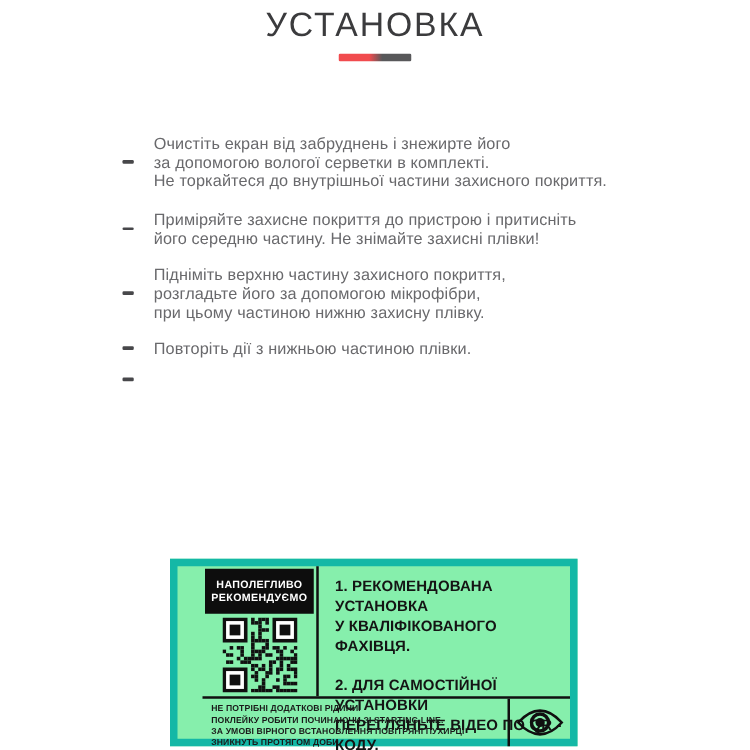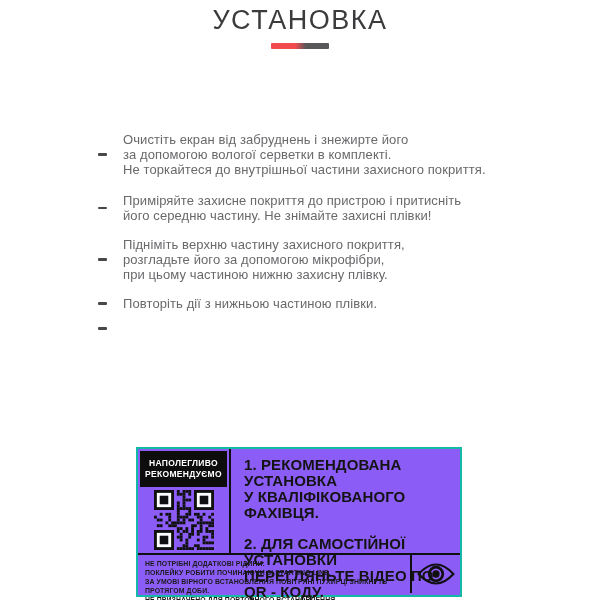--- a/index.html
+++ b/index.html
@@ -12,51 +12,51 @@
   .title {
     margin-top:5px; text-align:center;
     font-size:27px; font-weight:normal; letter-spacing:1.5px;
     color:#3b3b3d;
   }
   .divider {
     width:58px; height:6px; margin:7px auto 0 auto;
     background:linear-gradient(90deg,#f14b4e 0%, #f14b4e 42%, #58585a 60%, #58585a 100%);
     border-radius:1px;
   }
-  ul.steps { list-style:none; margin-top:83px; }
+  ul.steps { list-style:none; margin-top:58px; }
   ul.steps li { display:flex; align-items:center; }
   ul.steps li + li { margin-top:16px; }
   li.m-sm + li { margin-top:14px !important; }
   .dash {
     flex:0 0 auto; width:9px; height:2.6px; margin-left:98px;
     background:#47474a; border-radius:1px;
   }
   .step-text {
     margin-left:16px; font-size:13px; line-height:15px;
     color:#69696c; letter-spacing:0.1px; white-space:pre-line;
   }
   .recommend-box {
     position:absolute; left:136px; top:447px; width:326px; height:150px;
-    border:2px solid #14b8a6; background:#8b5cf6;
+    border:6px solid #14b8a6; background:#86efac;padding-left:20px;
   }
   .box-top { display:flex; height:104px; }
   .left-cell {
     flex:0 0 93px; border-right:2px solid #101010;
     display:flex; flex-direction:column; align-items:center;
   }
   .badge {
     margin-top:2px; width:87px; padding:7px 1px 6px 1px;
     background:#0d0d0d; color:#ffffff; text-align:center;
     font-size:8.5px; font-weight:bold; line-height:1.35;
     letter-spacing:0.3px; white-space:pre-line;
   }
   .qr-wrap { flex:1; display:flex; align-items:center; justify-content:center; }
   .right-cell { flex:1; padding:8px 4px 0 13px; }
   .rec-item {
-    font-size:15px; font-weight:bold; line-height:16px;
+    font-size:12px; font-weight:bold; line-height:16px;
     color:#141414; letter-spacing:0.1px; white-space:pre-line;
   }
   .rec-item + .rec-item { margin-top:15px; }
   .box-bottom { display:flex; height:40px; border-top:2px solid #101010; }
   .notes {
     flex:1; padding:4px 2px 0 7px;
     font-size:6.9px; font-weight:bold; line-height:9px;
     color:#1a1a1a; letter-spacing:0.1px; white-space:pre-line;
   }
   .eye-cell {

